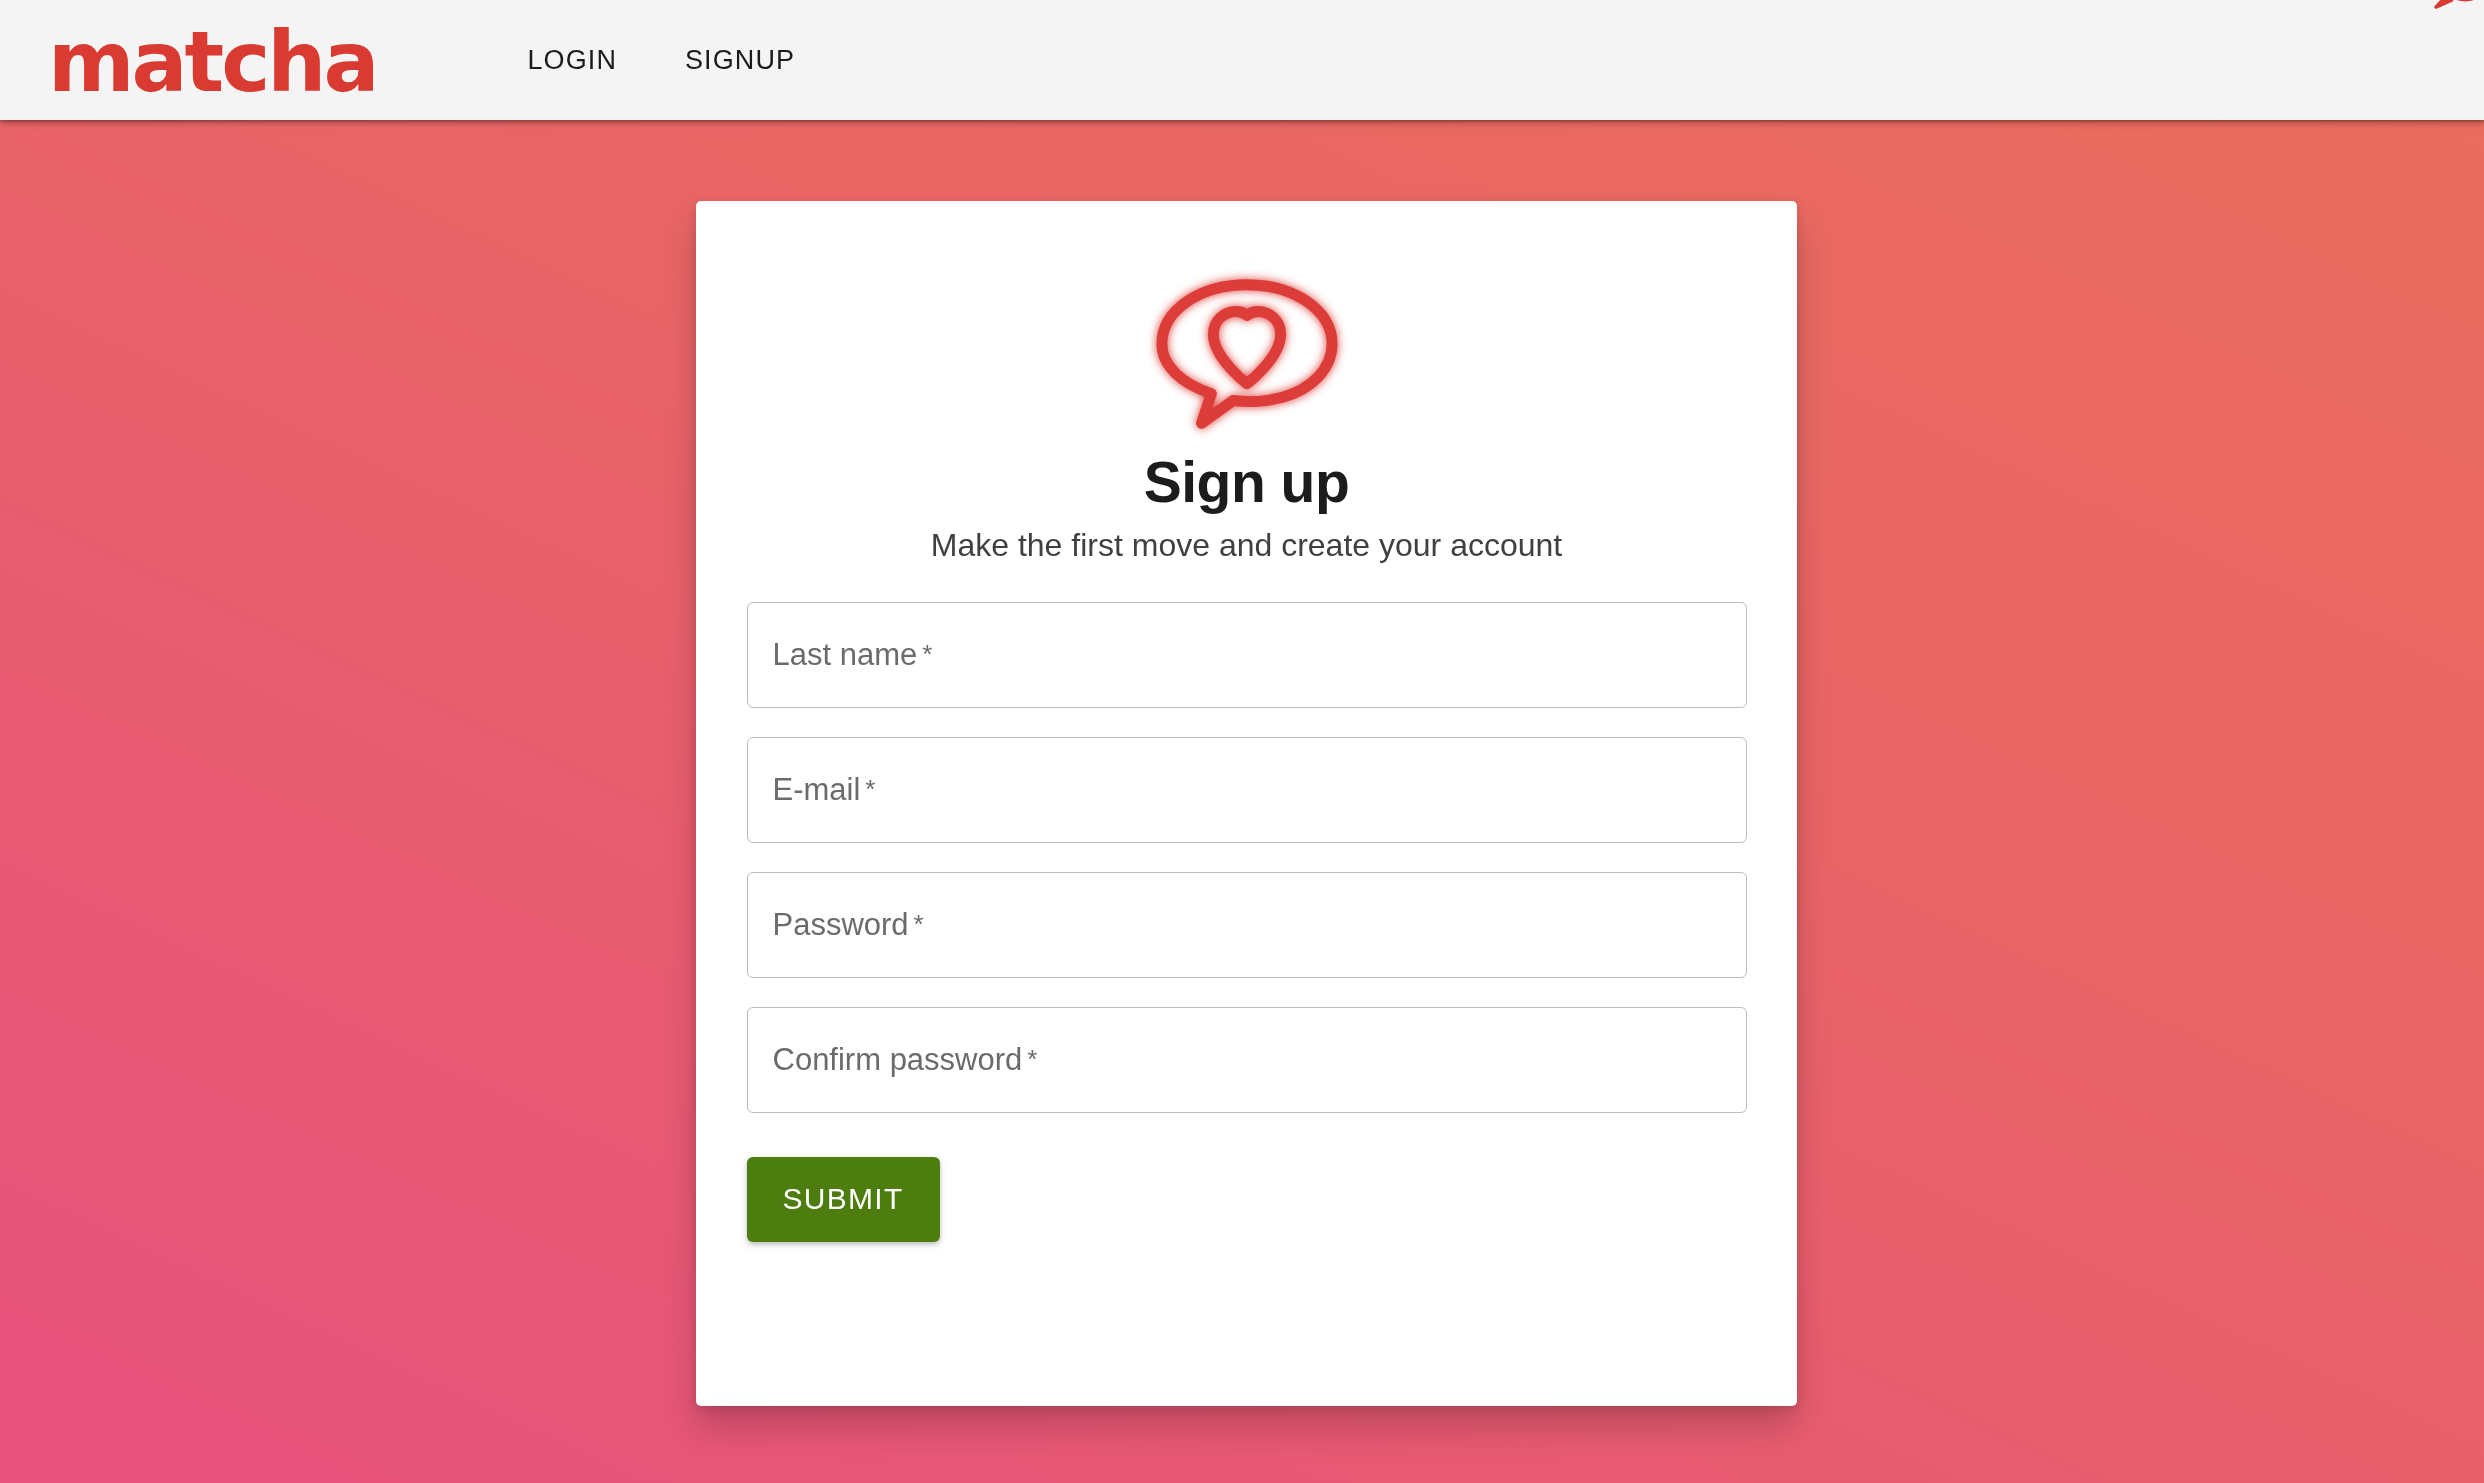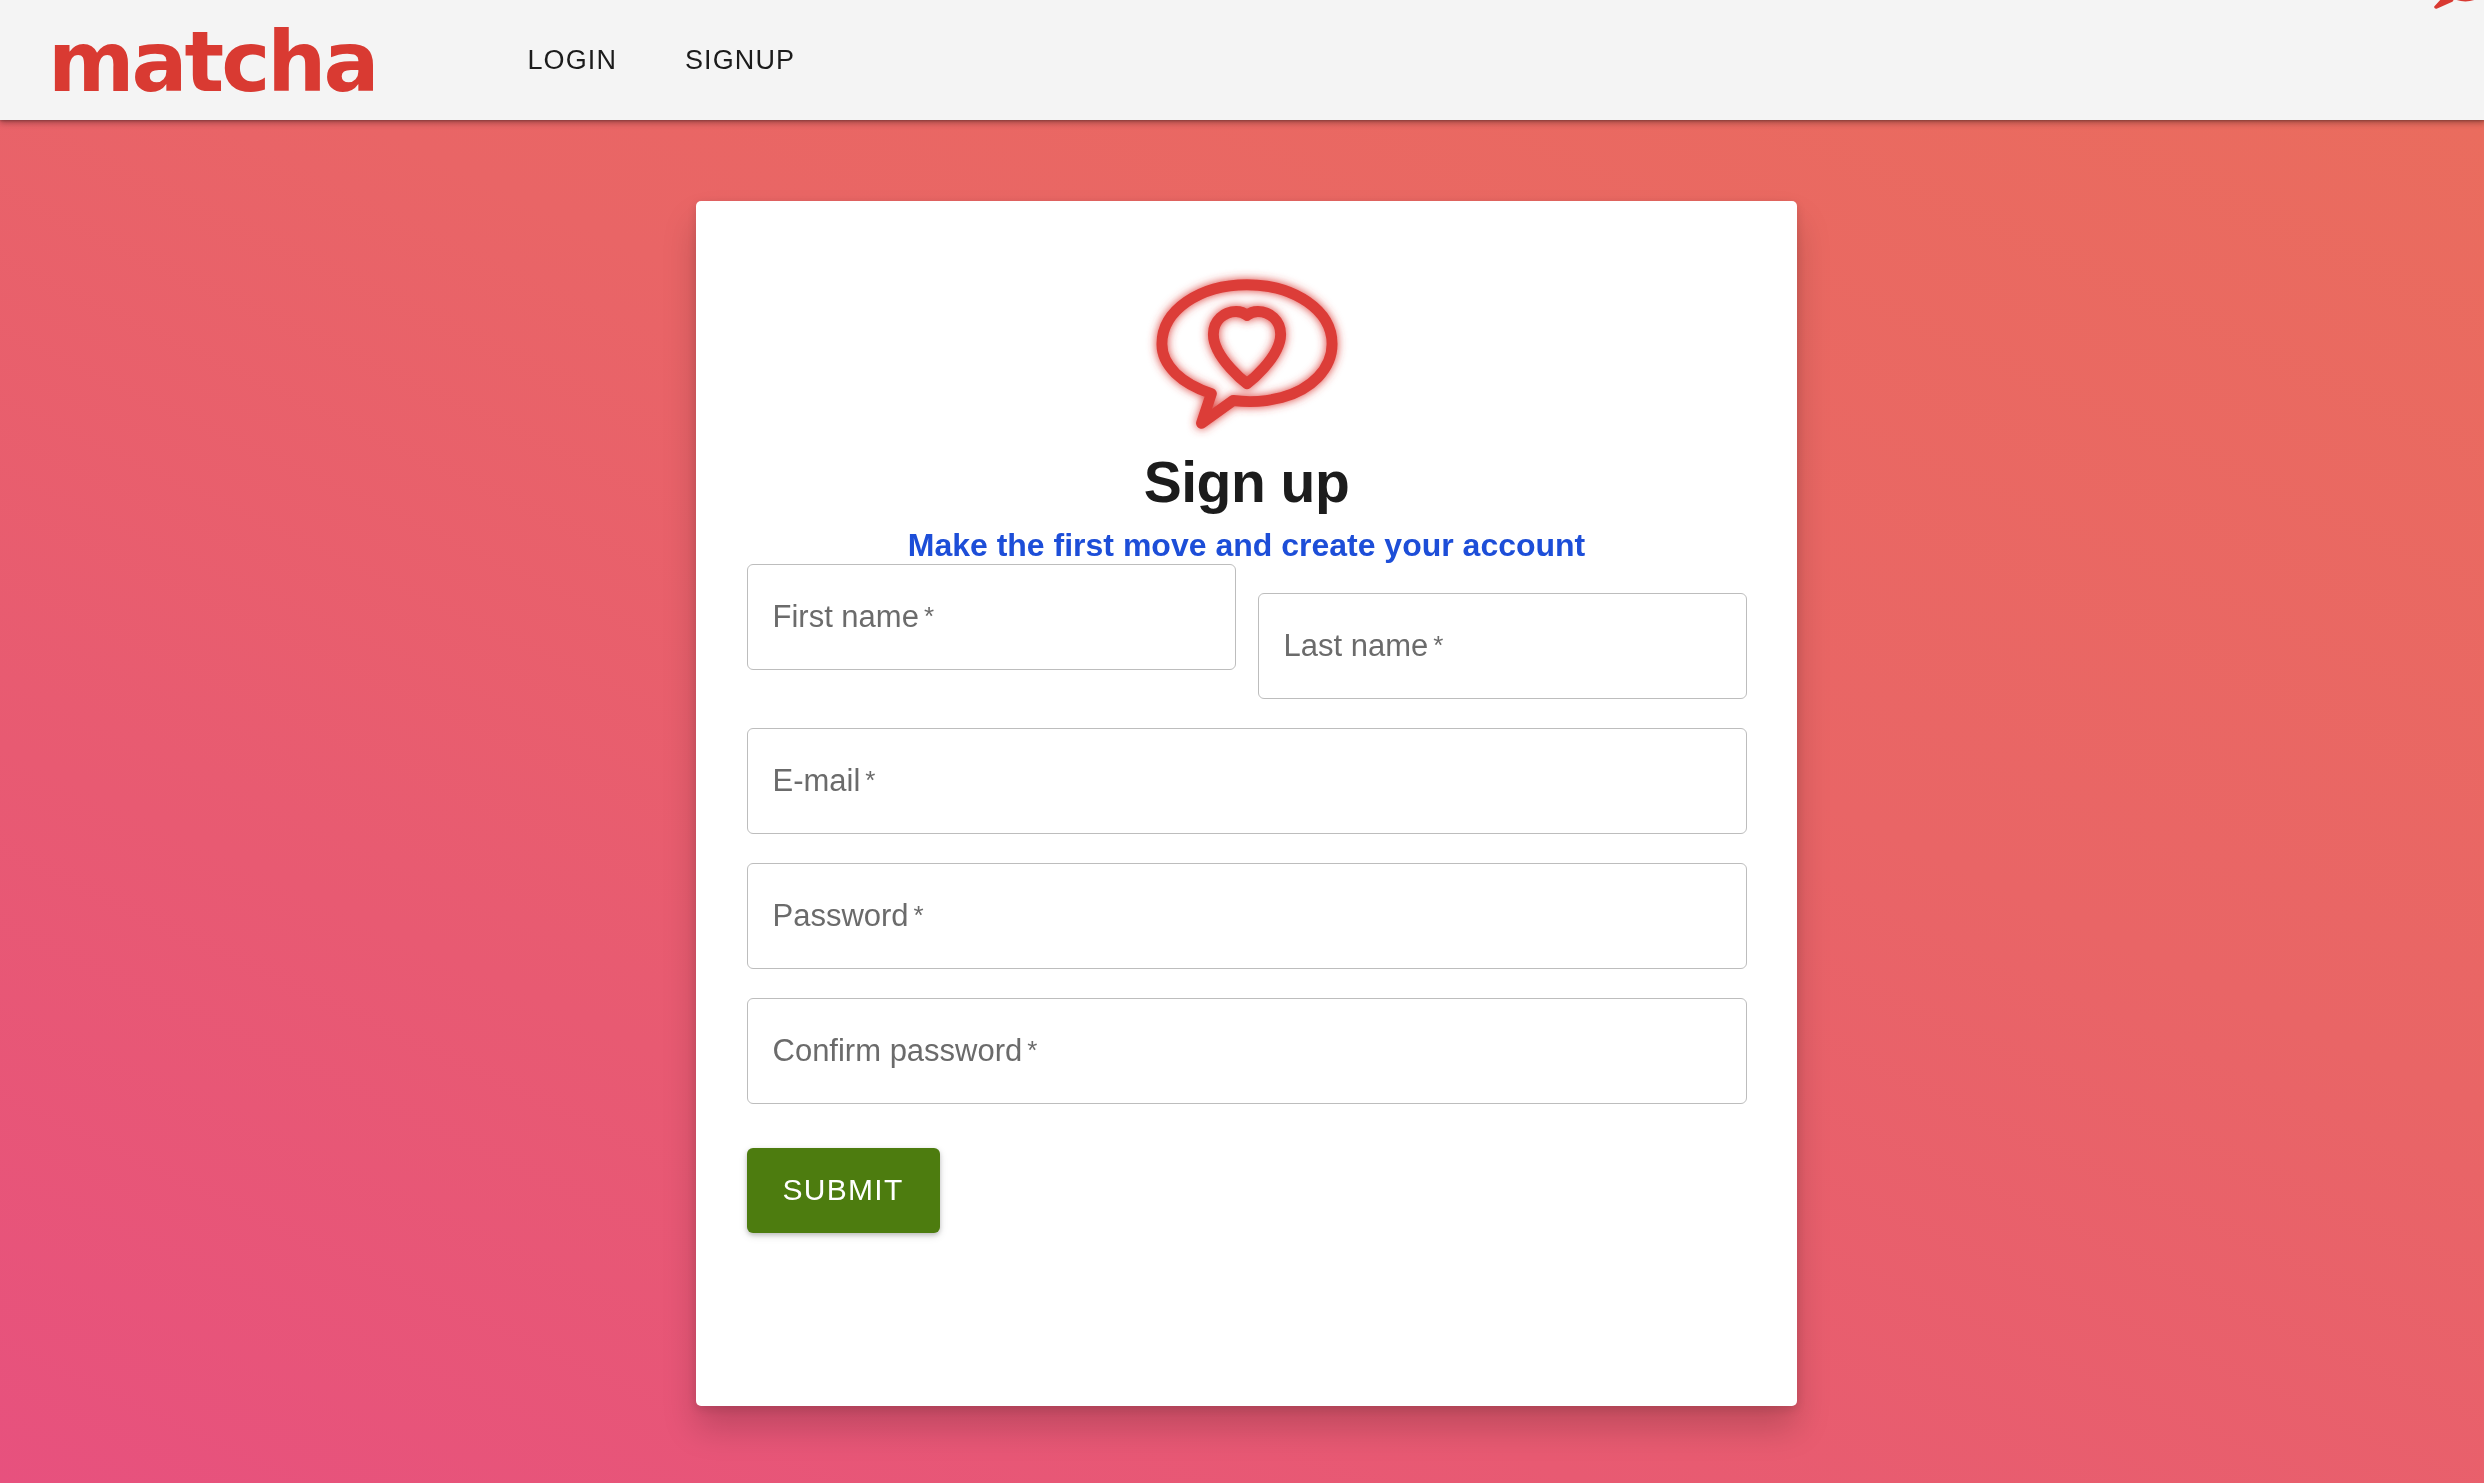--- a/index.html
+++ b/index.html
@@ -109,22 +109,22 @@
   .card-title {
     font-size: 57px;
     font-weight: bold;
     color: #1c1c1c;
     letter-spacing: -0.5px;
     margin-bottom: 12px;
   }
 
   .card-subtitle {
     font-size: 32px;
-    color: #1d4ed8;
-    font-weight: bold;
+    color: #404040;
+    margin-bottom: 38px;
   }
 
   
   .form {
     width: 1000px;
     display: flex;
     flex-direction: column;
   }
 
   .field {
@@ -229,23 +229,20 @@
     </svg>
 
     <div class="card-title">Sign up</div>
     <div class="card-subtitle">Make the first move and create your account</div>
 
     <div class="form">
 
 
       <div class="field-row">
         <div class="field">
-          <span class="field-label"><span>First name</span><span class="req">*</span></span>
-        </div>
-        <div class="field">
           <span class="field-label"><span>Last name</span><span class="req">*</span></span>
         </div>
       </div>
 
       <div class="field">
         <span class="field-label"><span>E-mail</span><span class="req">*</span></span>
       </div>
 
       <div class="field">
         <span class="field-label"><span>Password</span><span class="req">*</span></span>

